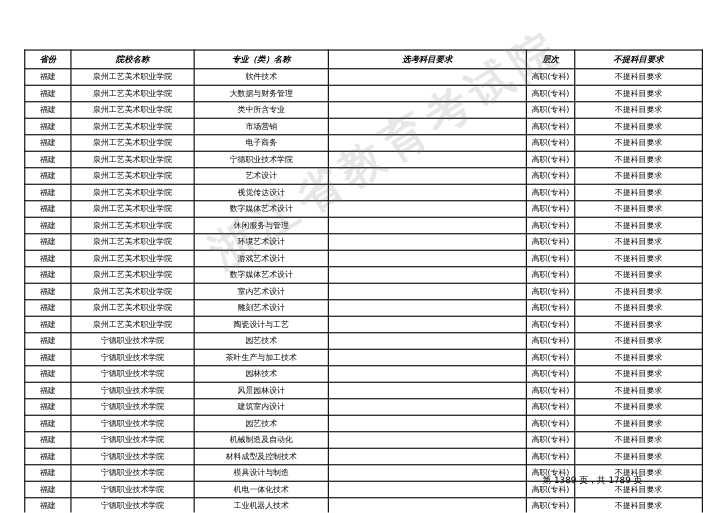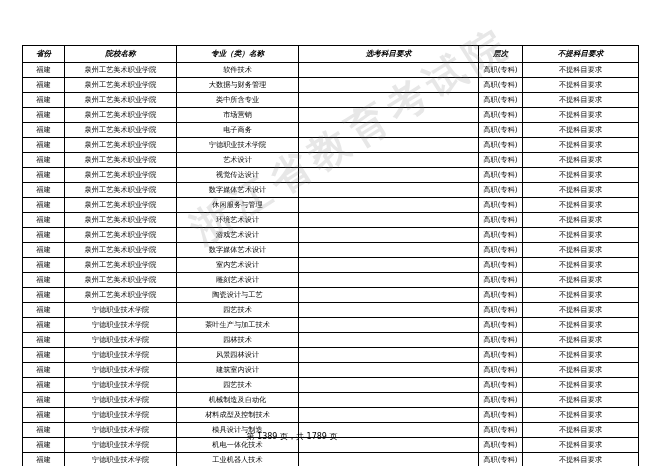--- a/index.html
+++ b/index.html
@@ -78,21 +78,21 @@
   .col-school { width: 112px; }
   .col-major { width: 122px; }
   .col-contain { width: 180px; }
   .col-level { width: 44px; }
   .col-subject { width: 116px; }
   .footer {
     position: absolute;
     left: 0;
     bottom: 24px;
     width: 584px;
-    text-align: center;
+    text-align: right;
     font-size: 8px;
     color: #000;
     font-family: "DejaVu Sans", "Liberation Sans", sans-serif;
     z-index: 3;
   }
 </style>
 </head>
 <body>
 
 <div class="page">

